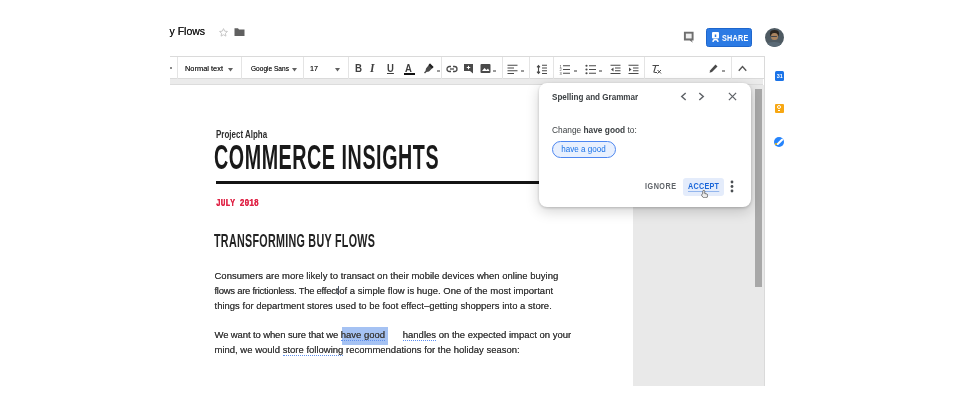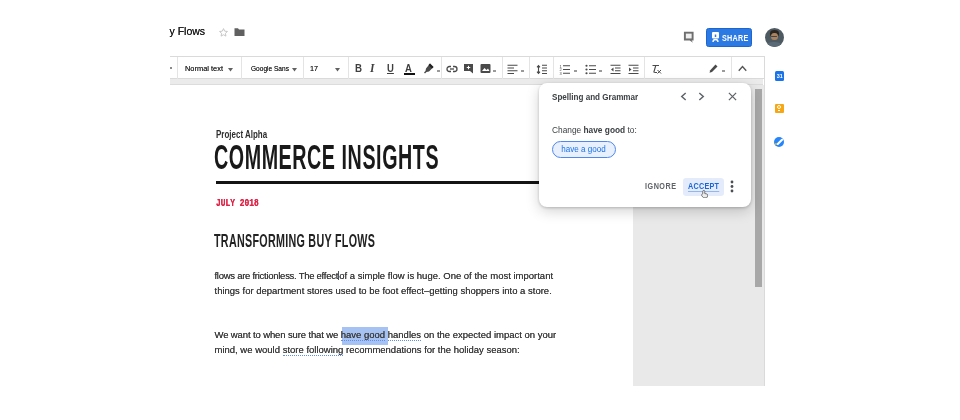--- a/index.html
+++ b/index.html
@@ -183,27 +183,28 @@
   <div style="position:absolute; left:1.6px; top:6.8px; width:2.2px; height:2.2px; background:#fbbc04; border-radius:50%;"></div>
 </div>
 
 <div class="abs" id="projectalpha" style="left:215.5px; top:128.5px; font-size:10.5px; font-weight:bold; line-height:10px; color:#2d2d2d; transform:scaleX(.76); transform-origin:left;">Project Alpha</div>
 <div class="abs" id="bigtitle" style="left:214px; top:141px; font-size:35.5px; font-weight:bold; line-height:33px; color:#191919; transform:scaleX(.555); transform-origin:left; letter-spacing:1px;">COMMERCE INSIGHTS</div>
 <div class="abs" style="left:216px; top:181px; width:381px; height:2.8px; background:#141414;"></div>
 <div class="abs" id="july" style="left:216px; top:197.5px; font-family:'Liberation Mono',monospace; font-size:11px; font-weight:bold; line-height:10px; letter-spacing:0px; color:#e02648; text-shadow:0 0 0.5px #e02648; transform:scaleX(.72); transform-origin:left;">JULY 2018</div>
 <div class="abs" id="secthead" style="left:214px; top:231.5px; font-size:18.5px; font-weight:bold; line-height:17px; color:#222; transform:scaleX(.58); transform-origin:left; letter-spacing:0.5px;">TRANSFORMING BUY FLOWS</div>
 
 <div class="abs soft" id="body1" style="left:214.5px; top:267.5px; font-size:9.5px; line-height:15px; color:#3d3d3d; letter-spacing:0px; white-space:nowrap;">
+  <div>Consumers are more likely to transact on their mobile devices when online buying</div>
   <div><span style="letter-spacing:-0.27px;margin-top:8px;">flows are frictionless. The effect</span><span style="display:inline-block; width:1.2px; height:9.5px; background:#4a5564; vertical-align:-1.5px;"></span>of a simple flow is huge. One of the most important</div>
   <div>things for department stores used to be foot effect–getting shoppers into a store.</div>
 </div>
 
 <div class="abs" style="left:341.7px; top:326.5px; width:46px; height:18px; background:#a5c2f3;"></div>
 <div class="abs soft" id="body2" style="left:214.5px; top:326.5px; font-size:9.5px; line-height:15px; color:#3d3d3d; white-space:nowrap;">
-  <div><span style="letter-spacing:-0.12px;">We want to when sure that we </span><span style="border-bottom:1.5px dotted #5f8fee;">have good</span> <span style="border-bottom:1.5px dotted #5f8fee;">handles</span> on the expected impact on your</div>
+  <div><span style="letter-spacing:-0.12px;">We want to when sure that we </span><span style="border-bottom:1.5px dotted #5f8fee;">have good</span> <span style="border-bottom:1.5px dotted #5f8fee;margin-left:15px;">handles</span> on the expected impact on your</div>
   <div>mind, we would <span style="border-bottom:1.5px dotted #5f8fee;">store following</span> recommendations for the holiday season:</div>
 </div>
 
 <div class="abs" style="left:538.5px; top:83px; width:212px; height:124px; background:#fff; border-radius:8px; box-shadow:0 1px 3px rgba(0,0,0,.2), 0 4px 14px rgba(0,0,0,.18);"></div>
 <div class="abs" style="left:551.5px; top:92.8px; font-size:8.5px; font-weight:bold; line-height:8px; color:#3c4043; transform:scaleX(.95); transform-origin:left;">Spelling and Grammar</div>
 <svg class="abs" style="left:680px; top:92px;" width="7" height="9" viewBox="0 0 8 10">
       <path d="M6.5 1 L2 5 l4.5 4" fill="none" stroke="#5f6368" stroke-width="1.7"></path>
     </svg>
 <svg class="abs" style="left:697.5px; top:92px;" width="7" height="9" viewBox="0 0 8 10">
       <path d="M1.5 1 L6 5 l-4.5 4" fill="none" stroke="#5f6368" stroke-width="1.7"></path>

